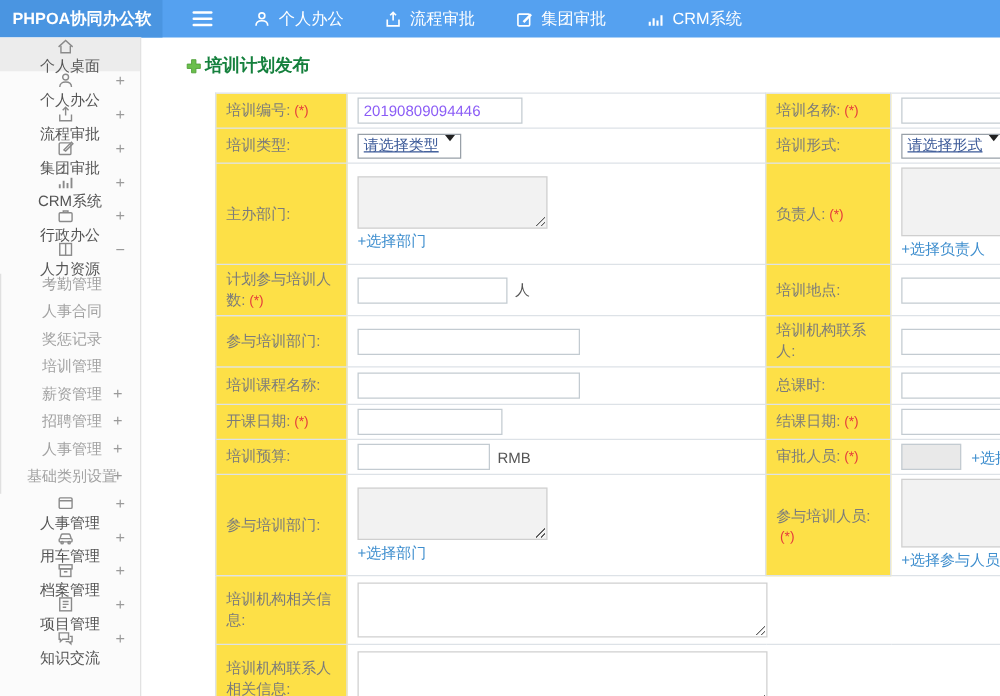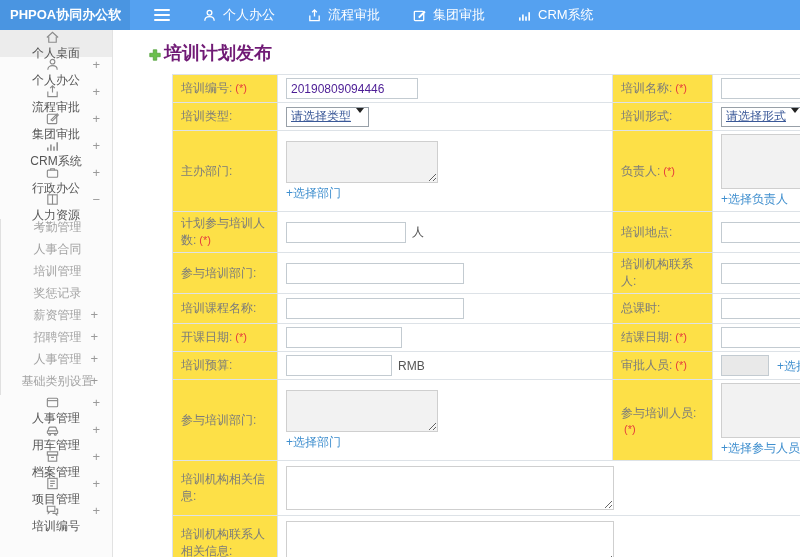--- a/index.html
+++ b/index.html
@@ -29,31 +29,31 @@
   .sbi.active { background:#ececec; }
   .sbi .sic { width:15px; height:15px; margin-right:7px; flex:0 0 15px; }
   .sbi .sic svg { width:15px; height:15px; stroke:#8a8a8a; fill:none; stroke-width:1.2; }
   .sbi .ex { position:absolute; right:12px; color:#9a9a9a; font-size:13px; }
   .sbsub { border-left:1px solid #e0e0e0; }
   .sbsub .sbi { height:22px; padding-left:12px; color:#a2a2a2; font-size:12px; }
   .sbsub .sbi .ex { right:14px; }
 
   
   .main { position:absolute; left:114px; top:30px; width:686px; height:527px; padding:10px 0 0 34px; }
-  .ttl { display:flex; align-items:center; gap:2px; color:#701a75; font-weight:bold;
-    font-size:18px; height:26px; }
+  .ttl { display:flex; align-items:center; gap:2px; color:#15803d; font-weight:bold;
+    font-size:14px; height:26px; }
   .plus { width:14px; height:14px; }
   .plus svg { width:14px; height:14px; }
 
   table.frm { border-collapse:collapse; margin:8px 0 0 24px; table-layout:fixed; width:700px; }
   table.frm td { border:1px solid #dde2e7; vertical-align:middle; padding:3px 4px 3px 8px; }
   td.lb { background:#fde047; color:#7b7b7b; }
   .req { color:#e53c3c; font-style:normal; margin-left:3px; font-size:11px; }
   .inp { height:21px; border:1px solid #c3cbd1; background:#fff; padding:0 4px; font-size:12px;
-    color:#4c1d95; width:132px; font-family:inherit; }
+    color:#8b5cf6; width:132px; font-family:inherit; }
   .inp.w-num { width:120px; } .inp.w-org { width:178px; } .inp.w-date { width:116px; }
   .inp.w-bud { width:106px; } .inp.gray { width:48px; background:#e9e9e9; }
   .sel { display:inline-flex; align-items:flex-start; gap:5px; border:1px solid #98a0a8;
     background:#fff; height:20px; padding:0 4px; cursor:pointer; }
   .sel b { font-weight:normal; color:#3b5998; text-decoration:underline; font-size:12px; }
   .sel .sc { width:0; height:0; border-left:4px solid transparent; border-right:4px solid transparent;
     border-top:5px solid #222; }
   textarea { border:1px solid #cfcfcf; font-family:inherit; font-size:12px; color:#333;
     resize:both; display:block; }
   .ta-gray { background:#f2f2f2; width:152px; height:42px; }
@@ -186,24 +186,24 @@
     <span class="ex">−</span>
   </div>
   <div class="sbsub">
     <div class="sbi">
         <span>考勤管理</span>
       </div>
     <div class="sbi">
         <span>人事合同</span>
       </div>
     <div class="sbi">
+        <span>奖惩记录</span>
+      </div>
+    <div class="sbi">
         <span>培训管理</span>
-      </div>
-    <div class="sbi">
-        <span>奖惩记录</span>
       </div>
     <div class="sbi">
         <span>薪资管理</span>
         <span class="ex">+</span>
       </div>
     <div class="sbi">
         <span>招聘管理</span>
         <span class="ex">+</span>
       </div>
     <div class="sbi">
@@ -258,21 +258,21 @@
       <span>项目管理</span>
     <span class="ex">+</span>
   </div>
   <div class="sbi">
     <span class="sic">
       <svg viewBox="0 0 16 16">
           <path d="M2.5 3.5 H10.5 V9 H5.5 L3.5 11 V9 H2.5 Z"></path>
           <path d="M11.5 6.5 H13.5 V11 H12.5 V12.8 L10.7 11 H8"></path>
         </svg>
     </span>
-      <span>培训编号</span>
+      <span>知识交流</span>
     <span class="ex">+</span>
   </div>
 </div>
 
 <div class="main">
   <div class="ttl">
     <span class="plus">
       <svg viewBox="0 0 16 16">
           <path d="M6 2 H10 V6 H14 V10 H10 V14 H6 V10 H2 V6 H6 Z" fill="#6abf4b" stroke="#4e9e36" stroke-width="0.8"></path>
         </svg>

